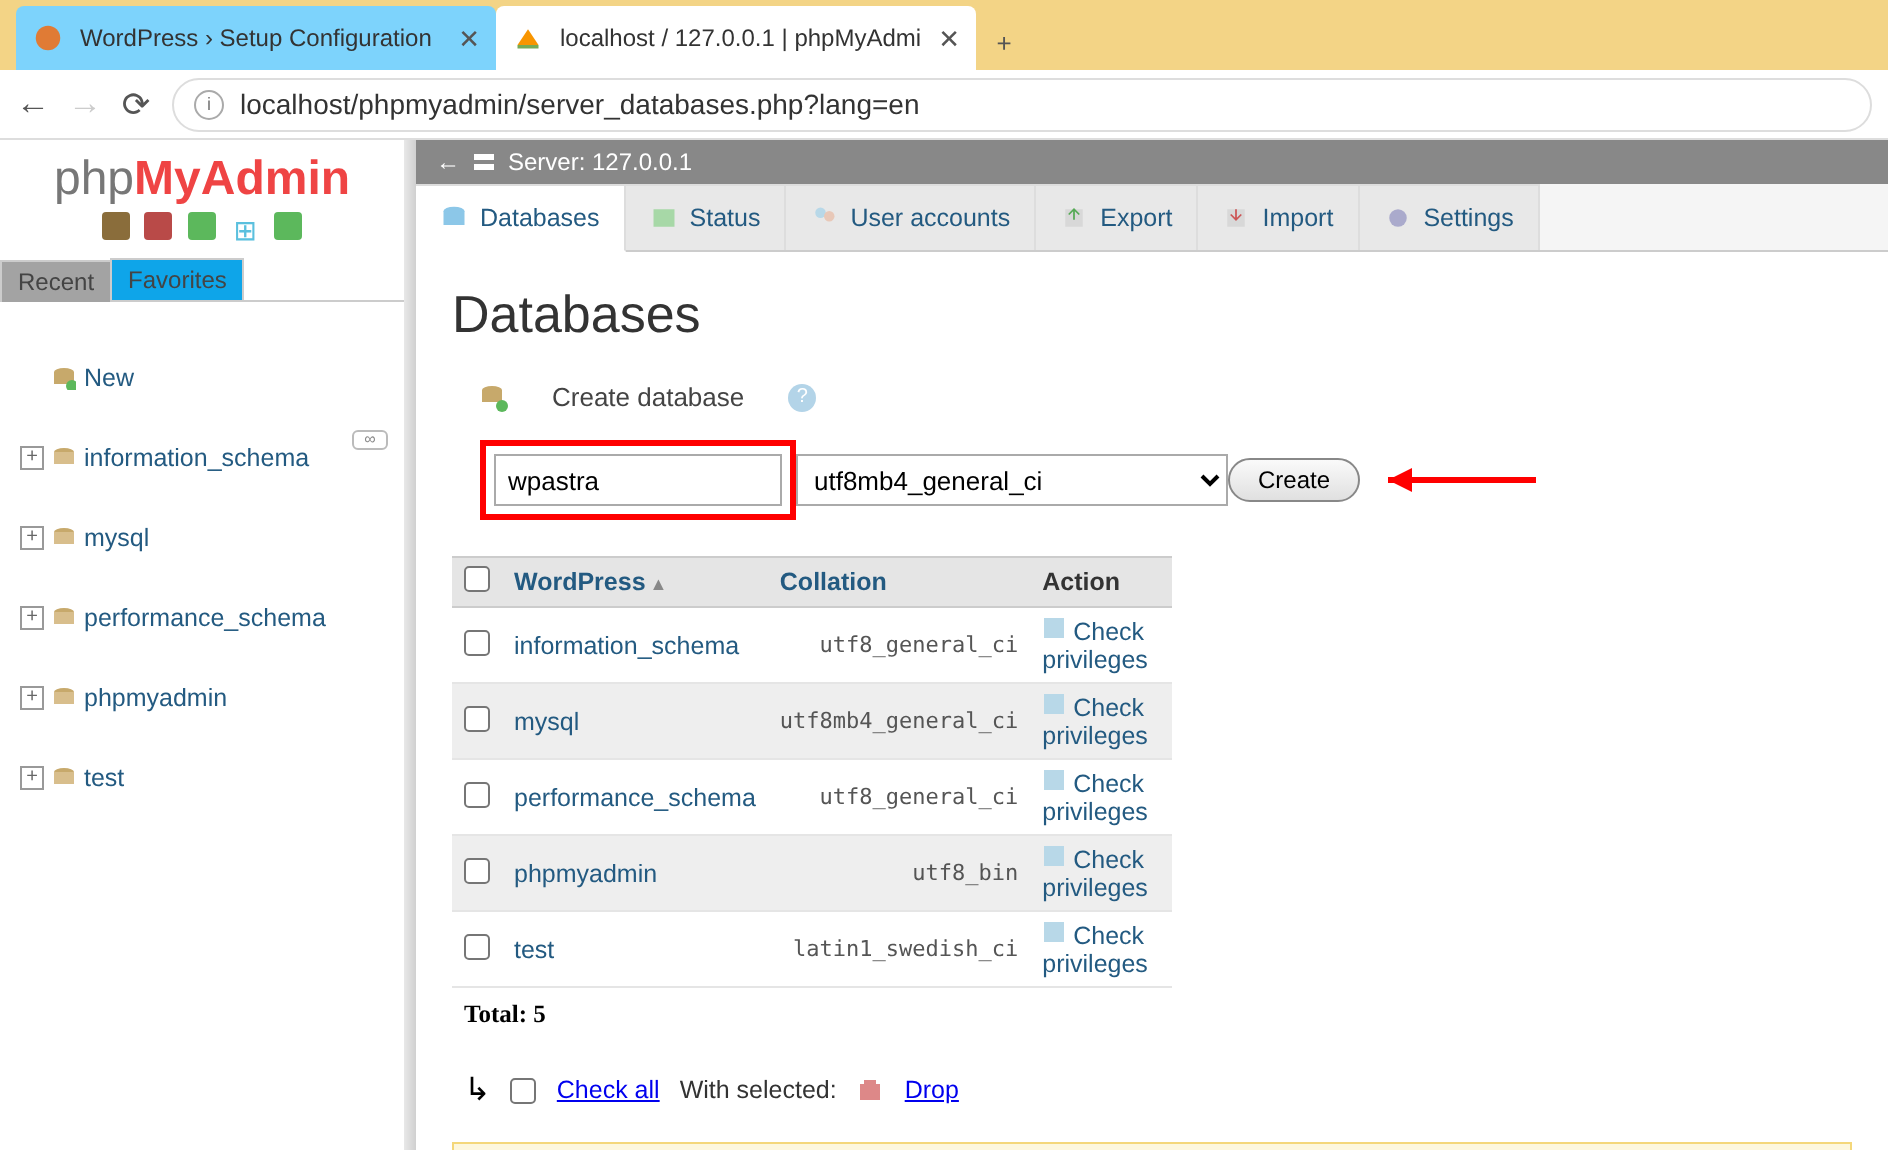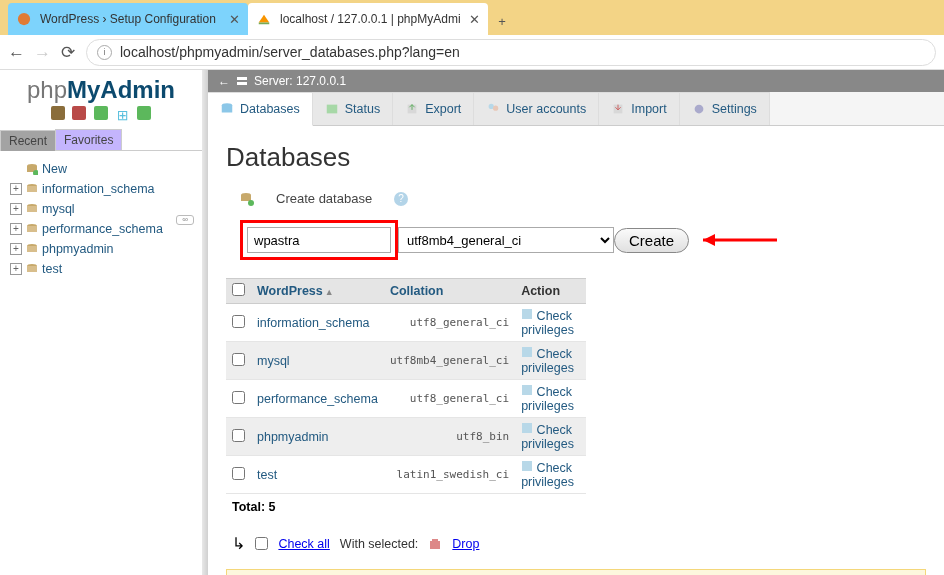--- a/index.html
+++ b/index.html
@@ -15,62 +15,62 @@
   .addrrow { background: #fff; height: 35px; display: flex; align-items: center; padding: 0 8px; gap: 10px; border-bottom: 1px solid #ddd; }
   .navarrow { color: #555; font-size: 17px; width: 16px; text-align: center; }
   .navarrow.disabled { color: #ccc; }
   .urlbox { flex: 1; border: 1px solid #ddd; border-radius: 18px; height: 27px; display: flex; align-items: center; padding: 0 10px; gap: 8px; font-size: 14px; color: #333; }
   .urlinfo { border: 1px solid #aaa; border-radius: 50%; width: 15px; height: 15px; display: inline-flex; align-items: center; justify-content: center; font-size: 9px; color: #777; line-height: 1; }
   
   .app { display: flex; height: calc(575px - 70px); }
   .sidebar { width: 202px; background: #fff; border-right: 0; position: relative; padding-top: 4px; }
   .logo { text-align: center; font-size: 24px; font-weight: bold; padding: 2px 0 2px; font-family: 'Segoe UI', sans-serif; }
   .logo .p1 { color: #777; font-weight: normal; }
-  .logo .p2 { color: #0c4a6e; }
+  .logo .p2 { color: #ef4444; }
   .sideicons { text-align: center; margin-bottom: 6px; }
   .sideicons span { display: inline-block; width: 14px; height: 14px; margin: 0 2px; border-radius: 2px; }
   .ic-home { background: #8a6d3b; }
   .ic-exit { background: #b94a48; }
   .ic-cog { background: #5cb85c; }
   .ic-help { color: #5bc0de; font-size: 14px; }
   .ic-reload { background: #5cb85c; border-radius: 50%; }
   .sidetabs { display: flex; border-bottom: 1px solid #ccc; height: 22px; font-size: 12px; }
-  .sidetabs .t { padding: 3px 8px 0; border: 1px solid #ccc; border-bottom: none; margin-right: -1px; background: #c4b5fd; color: #444; }
+  .sidetabs .t { padding: 3px 8px 0; border: 1px solid #ccc; border-bottom: none; margin-right: -1px; background: #0ea5e9; color: #444; }
   .sidetabs .t.active { background: #a3a3a3; position: relative; top: 1px; }
   .collapse-btn { position: absolute; right: 8px; top: 145px; width: 18px; height: 10px; border: 1px solid #bbb; border-radius: 3px; font-size: 8px; color: #888; text-align: center; line-height: 8px; }
   .tree { padding: 8px 6px; font-size: 12.5px; color: #333; }
-  .tree .node { display: flex; align-items: center; gap: 4px; height: 20px; padding-left: 4px; }
+  .tree .node { display: flex; align-items: center; gap: 4px; height: 20px; padding-left: 4px; margin-top: 20px; }
   .tree .exp { width: 12px; height: 12px; border: 1px solid #999; display: inline-flex; align-items: center; justify-content: center; font-size: 10px; color: #666; line-height: 1; }
   .tree .node.noexp .exp { border: none; color: transparent; }
   .tree a { color: #235a81; text-decoration: none; }
   
   .main { flex: 1; background: #fff; overflow: hidden; }
   .serverbar { background: #888; color: #fff; height: 22px; display: flex; align-items: center; padding: 0 10px; font-size: 12px; gap: 6px; }
   .serverbar .back { color: #fff; }
   .toptabs { background: #f5f5f5; border-bottom: 1px solid #ccc; display: flex; height: 34px; }
   .toptabs .tt { display: flex; align-items: center; gap: 6px; padding: 0 12px; border-right: 1px solid #ddd; color: #235a81; font-size: 12.5px; background: #e8e8e8; border-top: 1px solid #ddd; }
   .toptabs .tt.active { background: #fff; border-bottom: 1px solid #fff; margin-bottom: -1px; }
   .toptabs .tt .ticon { width: 14px; height: 14px; }
   .content { padding: 14px 18px; }
   h2 { font-size: 26px; font-weight: normal; color: #333; margin: 2px 0 18px; }
   .create-row { display: flex; align-items: center; gap: 22px; color: #444; font-size: 13px; margin-left: 14px; }
   .helpq { display: inline-block; width: 14px; height: 14px; border-radius: 50%; background: #b3d4e8; color: #fff; text-align: center; line-height: 14px; font-size: 10px; }
   .form-row { display: flex; align-items: center; gap: 0; margin: 14px 0 18px 14px; }
   .hl { border: 3px solid red; padding: 4px; display: inline-flex; }
   input.dbname { height: 26px; width: 144px; border: 1px solid #aaa; padding: 0 6px; font-size: 13px; }
   select.col { height: 26px; width: 216px; border: 1px solid #aaa; font-size: 13px; padding: 0 4px; background: #fff; }
-  .btn-create { border: 1px solid #888; background: linear-gradient(#fafafa,#e0e0e0); border-radius: 14px; padding: 3px 14px; font-size: 15px; cursor: pointer; }
+  .btn-create { border: 1px solid #888; background: linear-gradient(#fafafa,#e0e0e0); border-radius: 14px; padding: 3px 14px; font-size: 12px; cursor: pointer; }
   table.dbt { border-collapse: collapse; font-size: 12.5px; width: 360px; }
   table.dbt th { text-align: left; background: #e5e5e5; border-top: 1px solid #ccc; border-bottom: 1px solid #ccc; padding: 4px 6px; font-weight: bold; color: #333; }
   table.dbt td { padding: 4px 6px; border-bottom: 1px solid #e5e5e5; }
   table.dbt tr.odd td { background: #fff; }
   table.dbt tr.even td { background: #eee; }
   table.dbt a { color: #235a81; text-decoration: none; }
   .collcell { font-family: monospace; font-size: 11px; color: #555; text-align: right; }
-  .total { font-size: 12.5px; font-weight: bold; padding: 6px 6px; }
+  .total { font-size: 12.5px; font-weight: bold; padding: 6px 6px; font-family: Liberation Serif, serif; }
   .check-row { display: flex; align-items: center; gap: 10px; margin: 14px 0 16px 6px; font-size: 12.5px; }
   .check-row .uparrow { font-size: 16px; }
   .check-row .withsel { color: #333; }
   .note { border: 1px solid #f4d77a; background: #fdf7dd; padding: 7px 10px; font-size: 12.5px; color: #333; display: flex; align-items: center; gap: 6px; }
   .resize { width: 6px; background: #ccc; background: linear-gradient(to right,#e8e8e8,#d0d0d0); cursor: col-resize; }
   .sorticon { font-size: 9px; color: #888; margin-left: 2px; }
 </style>
 </head>
 <body>
 
@@ -198,31 +198,31 @@
           <span>Databases</span>
         </div>
       <div class="tt">
           <svg class="ticon" viewBox="0 0 16 16">
             <rect x="2" y="3" width="12" height="10" fill="#a7d8a7"></rect>
           </svg>
           <span>Status</span>
         </div>
       <div class="tt">
           <svg class="ticon" viewBox="0 0 16 16">
+            <circle cx="6" cy="5" r="3" fill="#b8d8e8"></circle>
+            <circle cx="11" cy="7" r="3" fill="#e8c8b8"></circle>
+          </svg>
+          <span>User accounts</span>
+        </div>
+      <div class="tt">
+          <svg class="ticon" viewBox="0 0 16 16">
             <rect x="3" y="3" width="10" height="10" fill="#d8d8d8"></rect>
             <path d="M8 3 L8 9 M5 6 L8 3 L11 6" stroke="#5a5" fill="none"></path>
           </svg>
           <span>Export</span>
-        </div>
-      <div class="tt">
-          <svg class="ticon" viewBox="0 0 16 16">
-            <circle cx="6" cy="5" r="3" fill="#b8d8e8"></circle>
-            <circle cx="11" cy="7" r="3" fill="#e8c8b8"></circle>
-          </svg>
-          <span>User accounts</span>
         </div>
       <div class="tt">
           <svg class="ticon" viewBox="0 0 16 16">
             <rect x="3" y="3" width="10" height="10" fill="#d8d8d8"></rect>
             <path d="M8 3 L8 9 M5 6 L8 9 L11 6" stroke="#c55" fill="none"></path>
           </svg>
           <span>Import</span>
         </div>
       <div class="tt">
           <svg class="ticon" viewBox="0 0 16 16">

